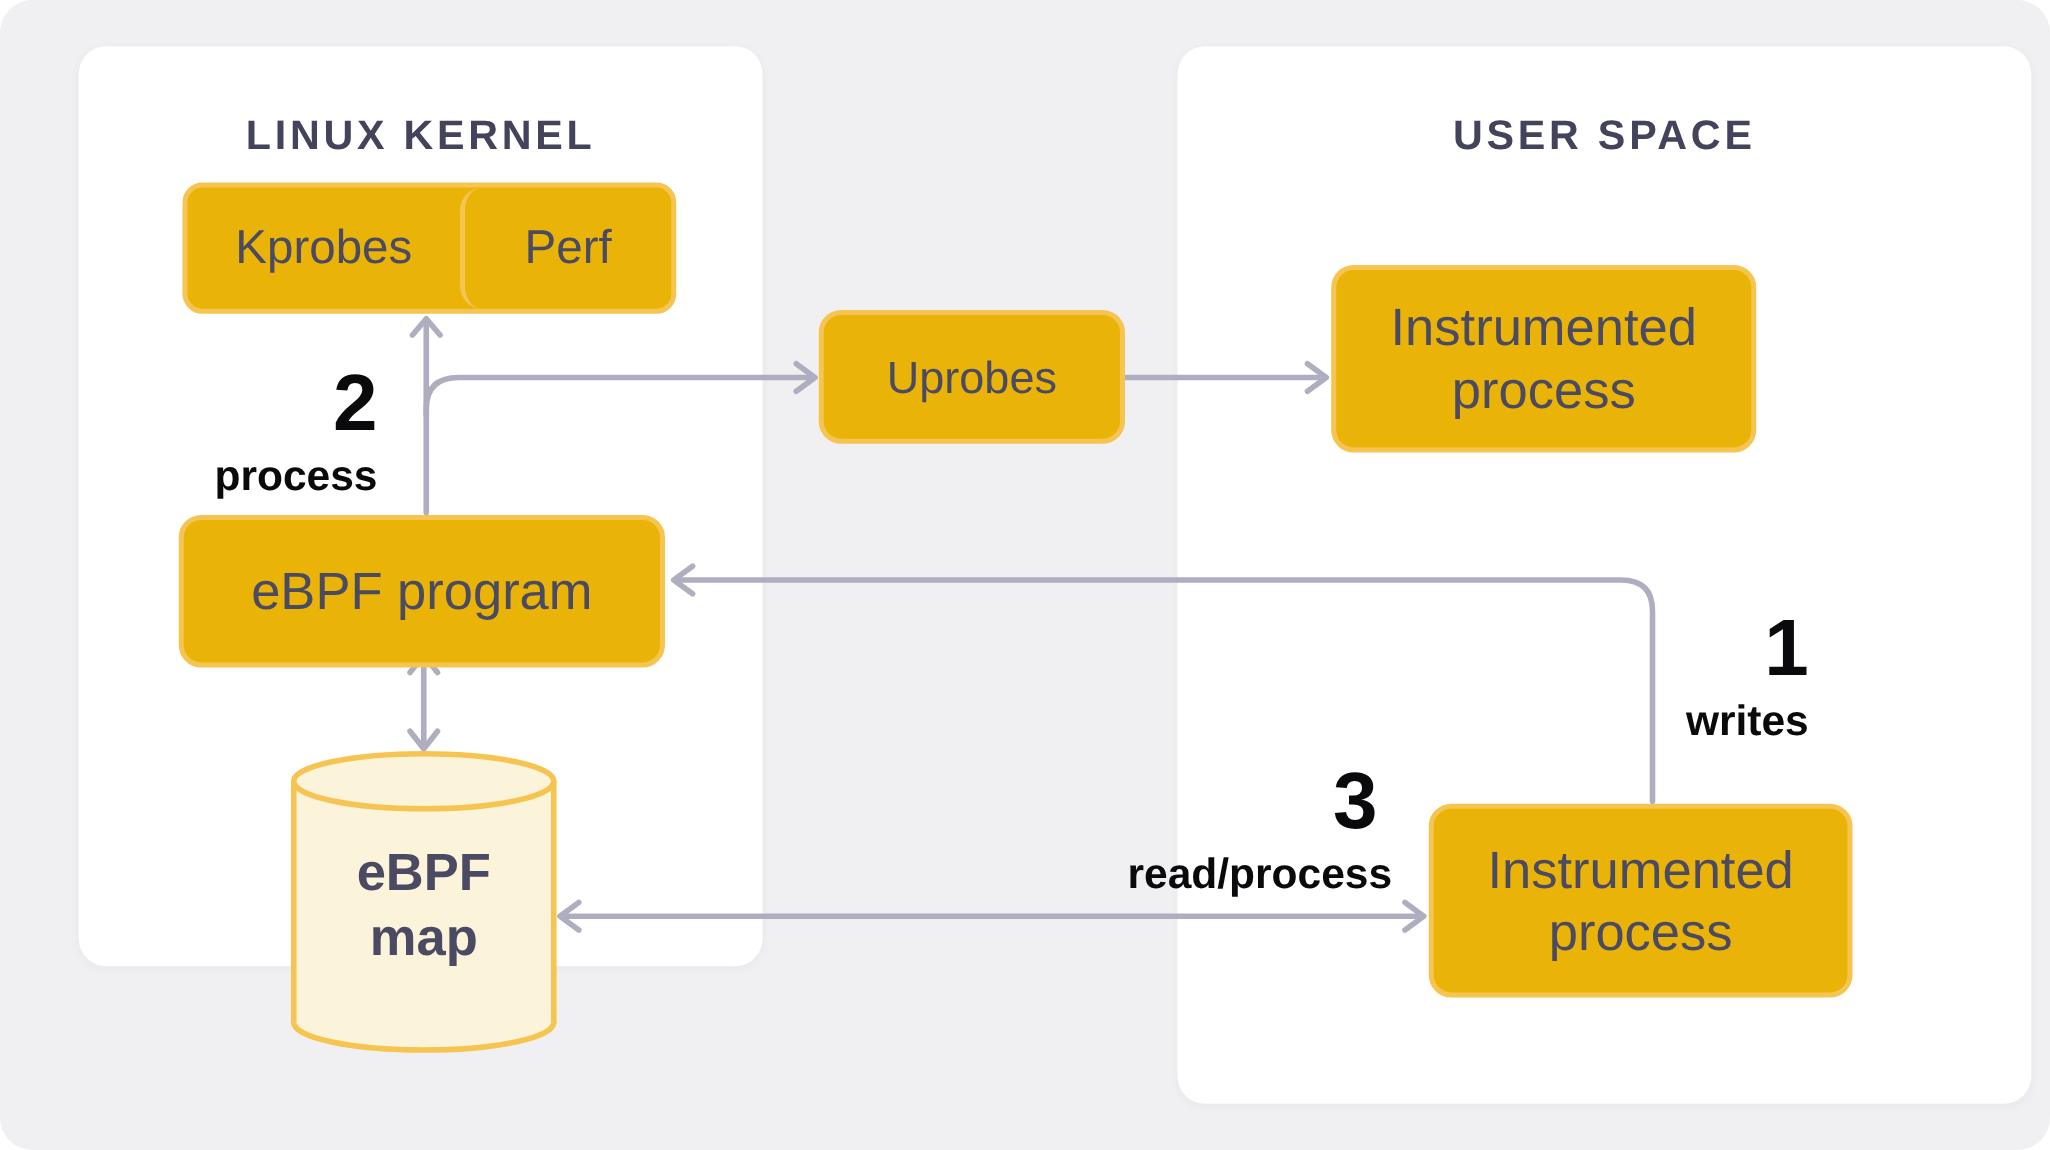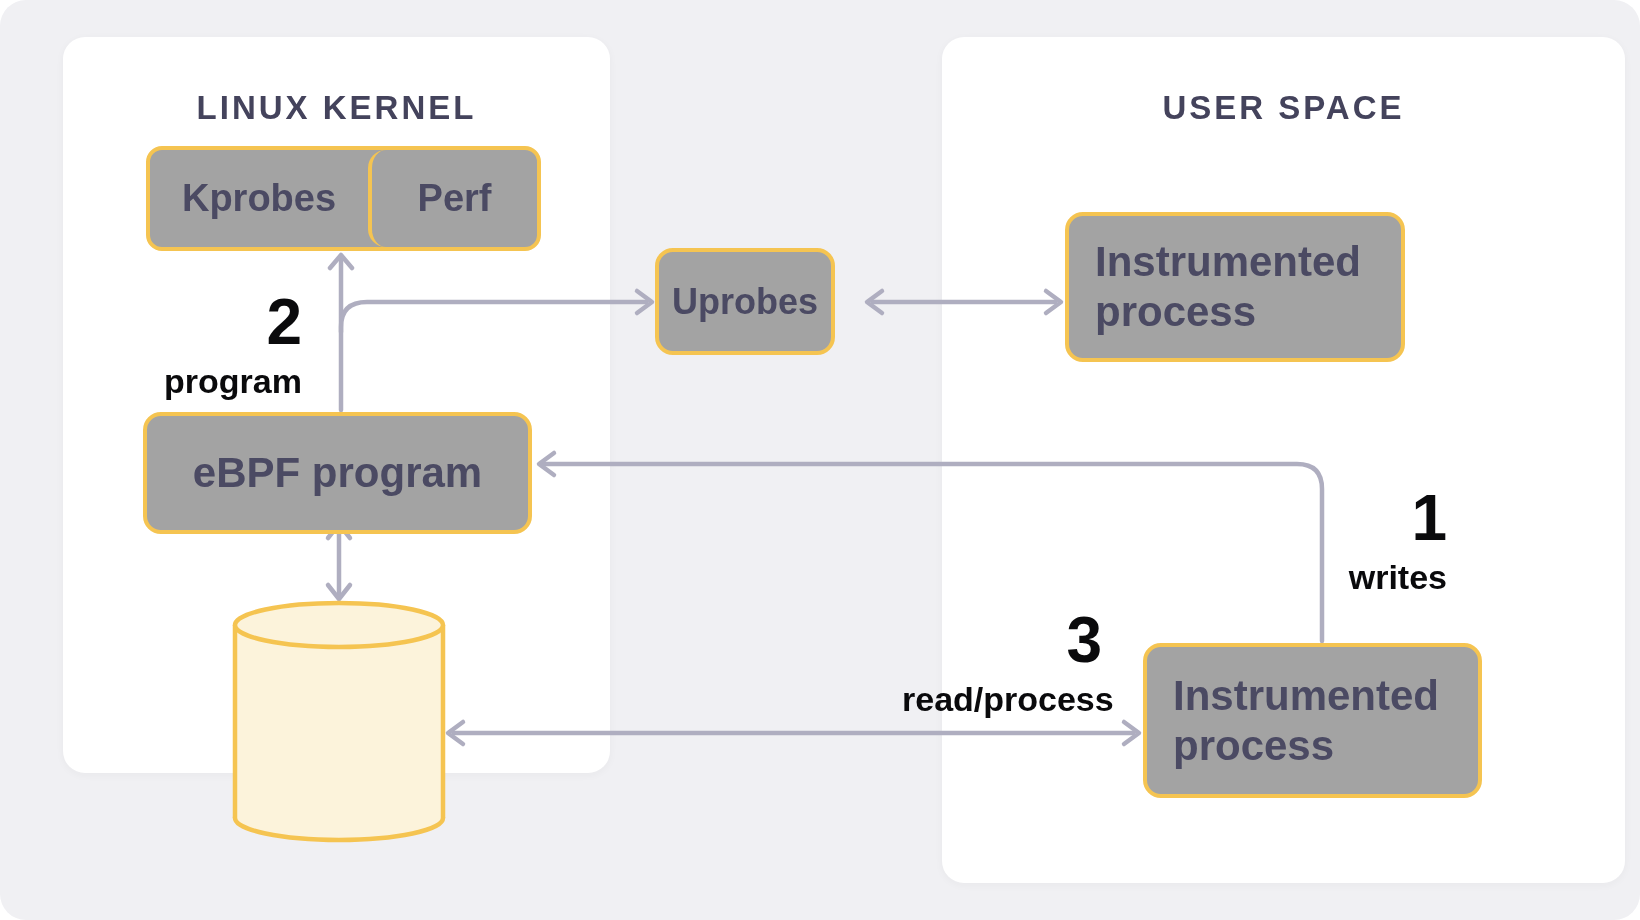--- a/index.html
+++ b/index.html
@@ -14,33 +14,33 @@
   }
   #panel-kernel{left:63px;top:37px;width:547px;height:736px;}
   #panel-user{left:895px;top:37px;width:683px;height:846px;margin-left:47px;}
   .panel-title{
     position:absolute;top:52px;left:0;right:0;text-align:center;
     font-size:33px;font-weight:700;letter-spacing:3px;color:#44435c;
   }
   .overlay{position:absolute;left:0;top:0;z-index:2;pointer-events:none;}
   .node{
     position:absolute;z-index:3;box-sizing:border-box;
-    background:#a3a3a3;border:4.5px solid #f5c451;border-radius:18px;
+    background:#eab308;border:4.5px solid #f5c451;border-radius:18px;
     display:flex;align-items:center;justify-content:center;
-    color:#4b4a63;font-weight:700;
+    color:#4b4a63;font-weight:400;text-align:center;
   }
   #probe-group{left:146px;top:146px;width:395px;height:105px;border-radius:16px;padding:0;overflow:hidden;}
   .probe-cell{
     display:flex;align-items:center;justify-content:center;
     font-size:38px;height:100%;box-sizing:border-box;
   }
   .probe-cell:nth-child(1){flex:152 0 0;}
   .probe-cell:nth-child(2){flex:115 0 0;border-left:4.5px solid #f5c451;border-radius:18px;}
   .probe-cell:nth-child(3){flex:128 0 0;border-left:4.5px solid #f5c451;}
-  #uprobes{left:655px;top:248px;width:180px;height:107px;font-size:36px;}
+  #uprobes{left:655px;top:248px;width:245px;height:107px;font-size:36px;}
   #ebpf-program{left:143px;top:412px;width:389px;height:122px;font-size:42px;}
   #proc-top{left:1065px;top:212px;width:340px;height:150px;font-size:42px;line-height:50px;padding:0 26px;}
   #proc-bottom{left:1143px;top:643px;width:339px;height:155px;font-size:42px;line-height:50px;padding:0 26px;}
   #map-label{
     position:absolute;z-index:3;left:254px;top:672px;width:170px;text-align:center;
     font-size:42px;line-height:52px;font-weight:600;color:#4b4a63;
   }
   .step-label{position:absolute;z-index:3;width:200px;text-align:right;color:#0a0a0c;}
   .step-num{font-size:64px;font-weight:700;line-height:1;}
   .step-verb{font-size:34px;font-weight:600;line-height:1;margin-top:10px;}
@@ -100,24 +100,25 @@
   </div>
 
   <div class="node" id="uprobes">Uprobes</div>
 
   <div class="node" id="ebpf-program">eBPF program</div>
 
   <div class="node" id="proc-top">Instrumented process</div>
 
   <div class="node" id="proc-bottom">Instrumented process</div>
 
+  <div id="map-label">eBPF map</div>
 
   <div class="step-label" id="label-listens">
     <div class="step-num">2</div>
-    <div class="step-verb">program</div>
+    <div class="step-verb">process</div>
   </div>
 
   <div class="step-label" id="label-loads">
     <div class="step-num">1</div>
     <div class="step-verb">writes</div>
   </div>
 
   <div class="step-label" id="label-readwrites">
     <div class="step-num">3</div>
     <div class="step-verb">read/process</div>

